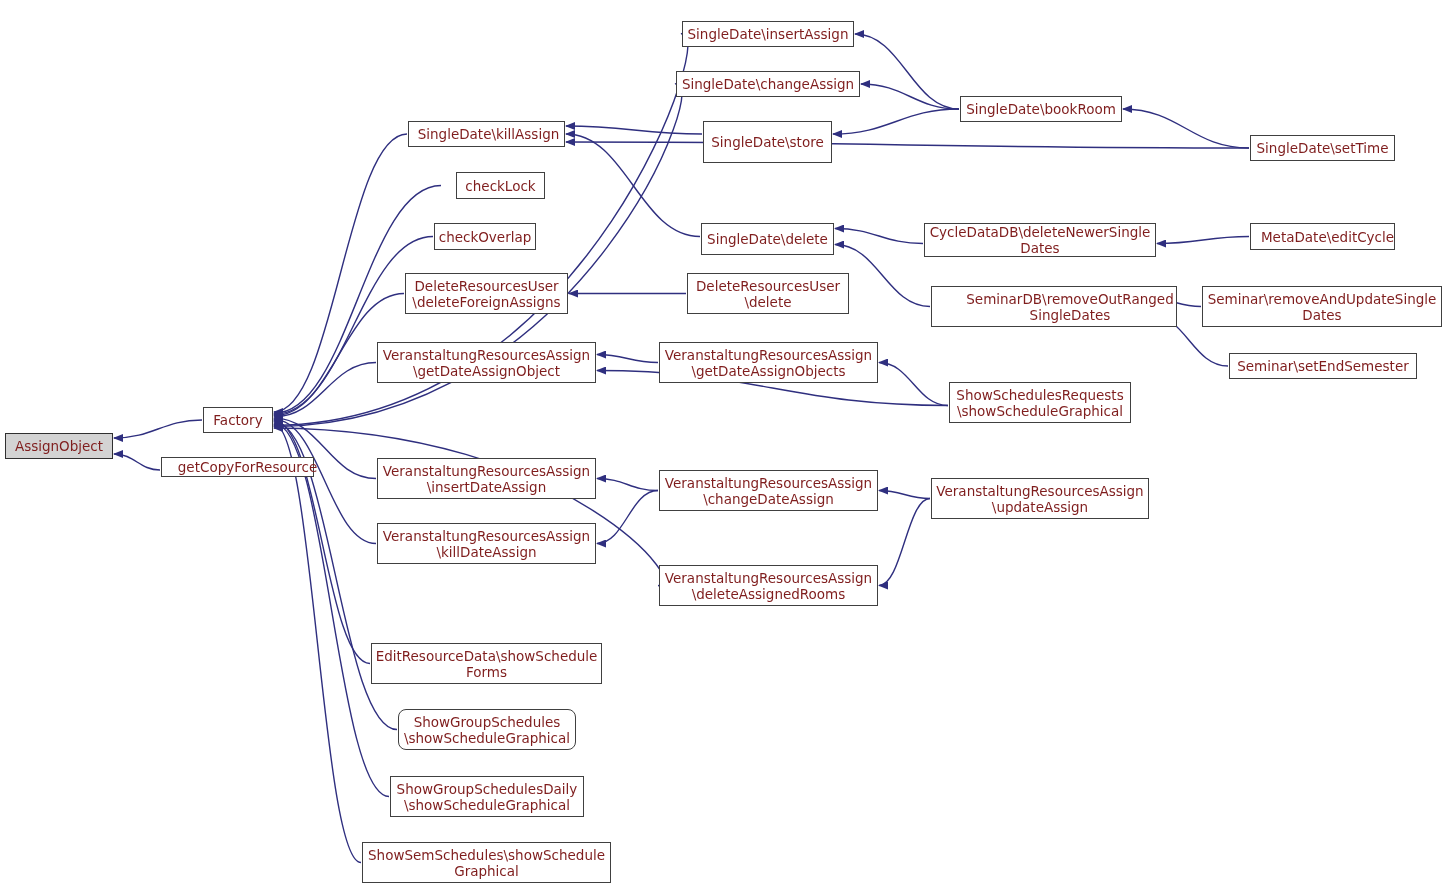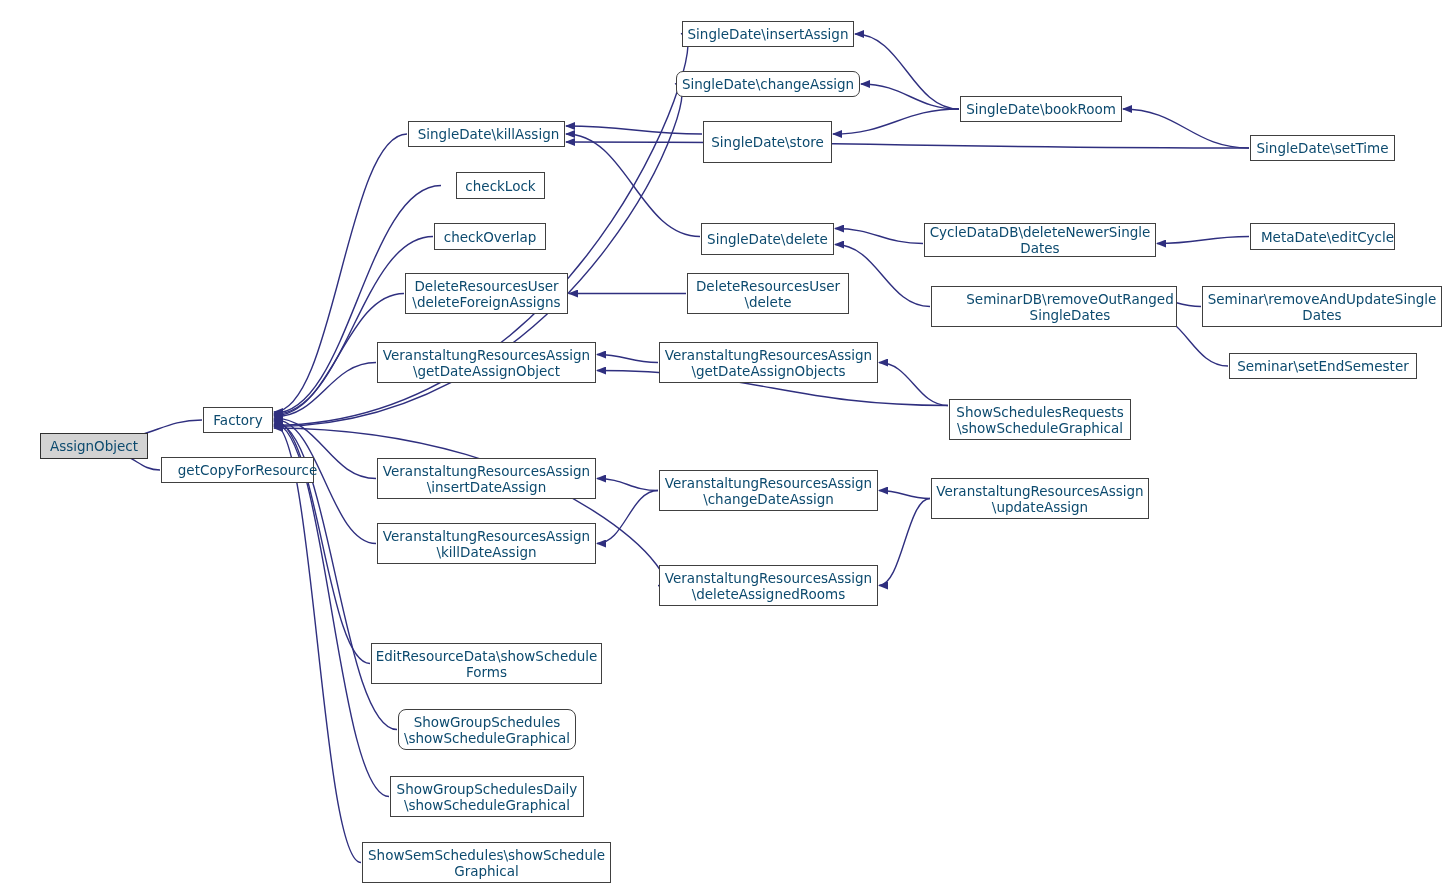--- a/index.html
+++ b/index.html
@@ -21,21 +21,21 @@
     top: 0;
     width: 1448px;
     height: 890px;
     pointer-events: none;
   }
   .node {
     position: absolute;
     box-sizing: border-box;
     border: 1px solid #404040;
     background: #ffffff;
-    color: #0c4a6e;
+    color: #7f1d1d;
     font-size: 13.5px;
     line-height: 16px;
     text-align: center;
     display: flex;
     align-items: center;
     justify-content: center;
     white-space: pre-line;
     padding: 0 4px;
     z-index: 2;
   }
@@ -87,60 +87,60 @@
         <path d="M658,362.5 C630.55,362.5 624.45,354.5 597,354.5" marker-end="url(#arrow)"></path>
         <path d="M948,405.5 C790.05,405.5 754.95,370.5 597,370.5" marker-end="url(#arrow)"></path>
         <path d="M948,405.5 C916.95,405.5 910.05,362.5 879,362.5" marker-end="url(#arrow)"></path>
         <path d="M658,490.5 C630.55,490.5 624.45,478.5 597,478.5" marker-end="url(#arrow)"></path>
         <path d="M658,490.5 C630.55,490.5 624.45,543.5 597,543.5" marker-end="url(#arrow)"></path>
         <path d="M930,498.5 C907.05,498.5 901.95,490.5 879,490.5" marker-end="url(#arrow)"></path>
         <path d="M930,498.5 C907.05,498.5 901.95,585.5 879,585.5" marker-end="url(#arrow)"></path>
       </g>
   </svg>
   <div id="node-layer">
-      <div class="node root" style="left: 5px; top: 433px; width: 108px; height: 26px; margin-left: 35px;">AssignObject</div>
+      <div class="node root" style="left: 5px; top: 433px; width: 108px; height: 26px;">AssignObject</div>
       <div class="node" style="left: 203px; top: 407px; width: 70px; height: 26px;">Factory</div>
-      <div class="node" style="left: 161px; top: 457px; width: 153px; height: 26px; padding-left: 24px;">getCopyForResource</div>
+      <div class="node" style="left: 161px; top: 457px; width: 153px; height: 20px; padding-left: 24px;">getCopyForResource</div>
       <div class="node" style="left: 408px; top: 121px; width: 157px; height: 26px; padding-left: 8px;">SingleDate\killAssign</div>
       <div class="node" style="left: 456px; top: 172px; width: 89px; height: 27px;">checkLock</div>
-      <div class="node" style="left: 434px; top: 223px; width: 112px; height: 27px;">checkOverlap</div>
+      <div class="node" style="left: 434px; top: 223px; width: 102px; height: 27px;">checkOverlap</div>
       <div class="node" style="left: 405px; top: 273px; width: 163px; height: 41px;">DeleteResourcesUser
 \deleteForeignAssigns</div>
       <div class="node" style="left: 377px; top: 342px; width: 219px; height: 41px;">VeranstaltungResourcesAssign
 \getDateAssignObject</div>
       <div class="node" style="left: 377px; top: 458px; width: 219px; height: 41px;">VeranstaltungResourcesAssign
 \insertDateAssign</div>
       <div class="node" style="left: 377px; top: 523px; width: 219px; height: 41px;">VeranstaltungResourcesAssign
 \killDateAssign</div>
       <div class="node" style="left: 371px; top: 643px; width: 231px; height: 41px;">EditResourceData\showSchedule
 Forms</div>
       <div class="node" style="left: 398px; top: 709px; width: 178px; height: 41px; border-radius: 8px;">ShowGroupSchedules
 \showScheduleGraphical</div>
       <div class="node" style="left: 390px; top: 776px; width: 194px; height: 41px;">ShowGroupSchedulesDaily
 \showScheduleGraphical</div>
       <div class="node" style="left: 362px; top: 842px; width: 249px; height: 41px;">ShowSemSchedules\showSchedule
 Graphical</div>
       <div class="node" style="left: 682px; top: 21px; width: 172px; height: 26px;">SingleDate\insertAssign</div>
-      <div class="node" style="left: 676px; top: 71px; width: 184px; height: 26px; border-radius: 7px;">SingleDate\changeAssign</div>
+      <div class="node" style="left: 676px; top: 71px; width: 184px; height: 26px;">SingleDate\changeAssign</div>
       <div class="node" style="left: 703px; top: 121px; width: 129px; height: 42px;">SingleDate\store</div>
       <div class="node" style="left: 701px; top: 223px; width: 133px; height: 32px;">SingleDate\delete</div>
       <div class="node" style="left: 687px; top: 273px; width: 162px; height: 41px;">DeleteResourcesUser
 \delete</div>
       <div class="node" style="left: 659px; top: 342px; width: 219px; height: 41px;">VeranstaltungResourcesAssign
 \getDateAssignObjects</div>
       <div class="node" style="left: 659px; top: 470px; width: 219px; height: 41px;">VeranstaltungResourcesAssign
 \changeDateAssign</div>
       <div class="node" style="left: 659px; top: 565px; width: 219px; height: 41px;">VeranstaltungResourcesAssign
 \deleteAssignedRooms</div>
       <div class="node" style="left: 960px; top: 96px; width: 162px; height: 26px;">SingleDate\bookRoom</div>
       <div class="node" style="left: 924px; top: 223px; width: 232px; height: 34px;">CycleDataDB\deleteNewerSingle
 Dates</div>
       <div class="node" style="left: 931px; top: 286px; width: 246px; height: 41px; padding-left: 36px;">SeminarDB\removeOutRanged
 SingleDates</div>
-      <div class="node" style="left: 949px; top: 399px; width: 182px; height: 41px;">ShowSchedulesRequests
+      <div class="node" style="left: 949px; top: 382px; width: 182px; height: 41px;">ShowSchedulesRequests
 \showScheduleGraphical</div>
       <div class="node" style="left: 931px; top: 478px; width: 218px; height: 41px;">VeranstaltungResourcesAssign
 \updateAssign</div>
       <div class="node" style="left: 1250px; top: 135px; width: 145px; height: 26px;">SingleDate\setTime</div>
       <div class="node" style="left: 1250px; top: 223px; width: 145px; height: 27px; padding-left: 14px;">MetaDate\editCycle</div>
       <div class="node" style="left: 1202px; top: 286px; width: 240px; height: 41px;">Seminar\removeAndUpdateSingle
 Dates</div>
       <div class="node" style="left: 1229px; top: 353px; width: 188px; height: 26px;">Seminar\setEndSemester</div>
     </div>
 </div>

